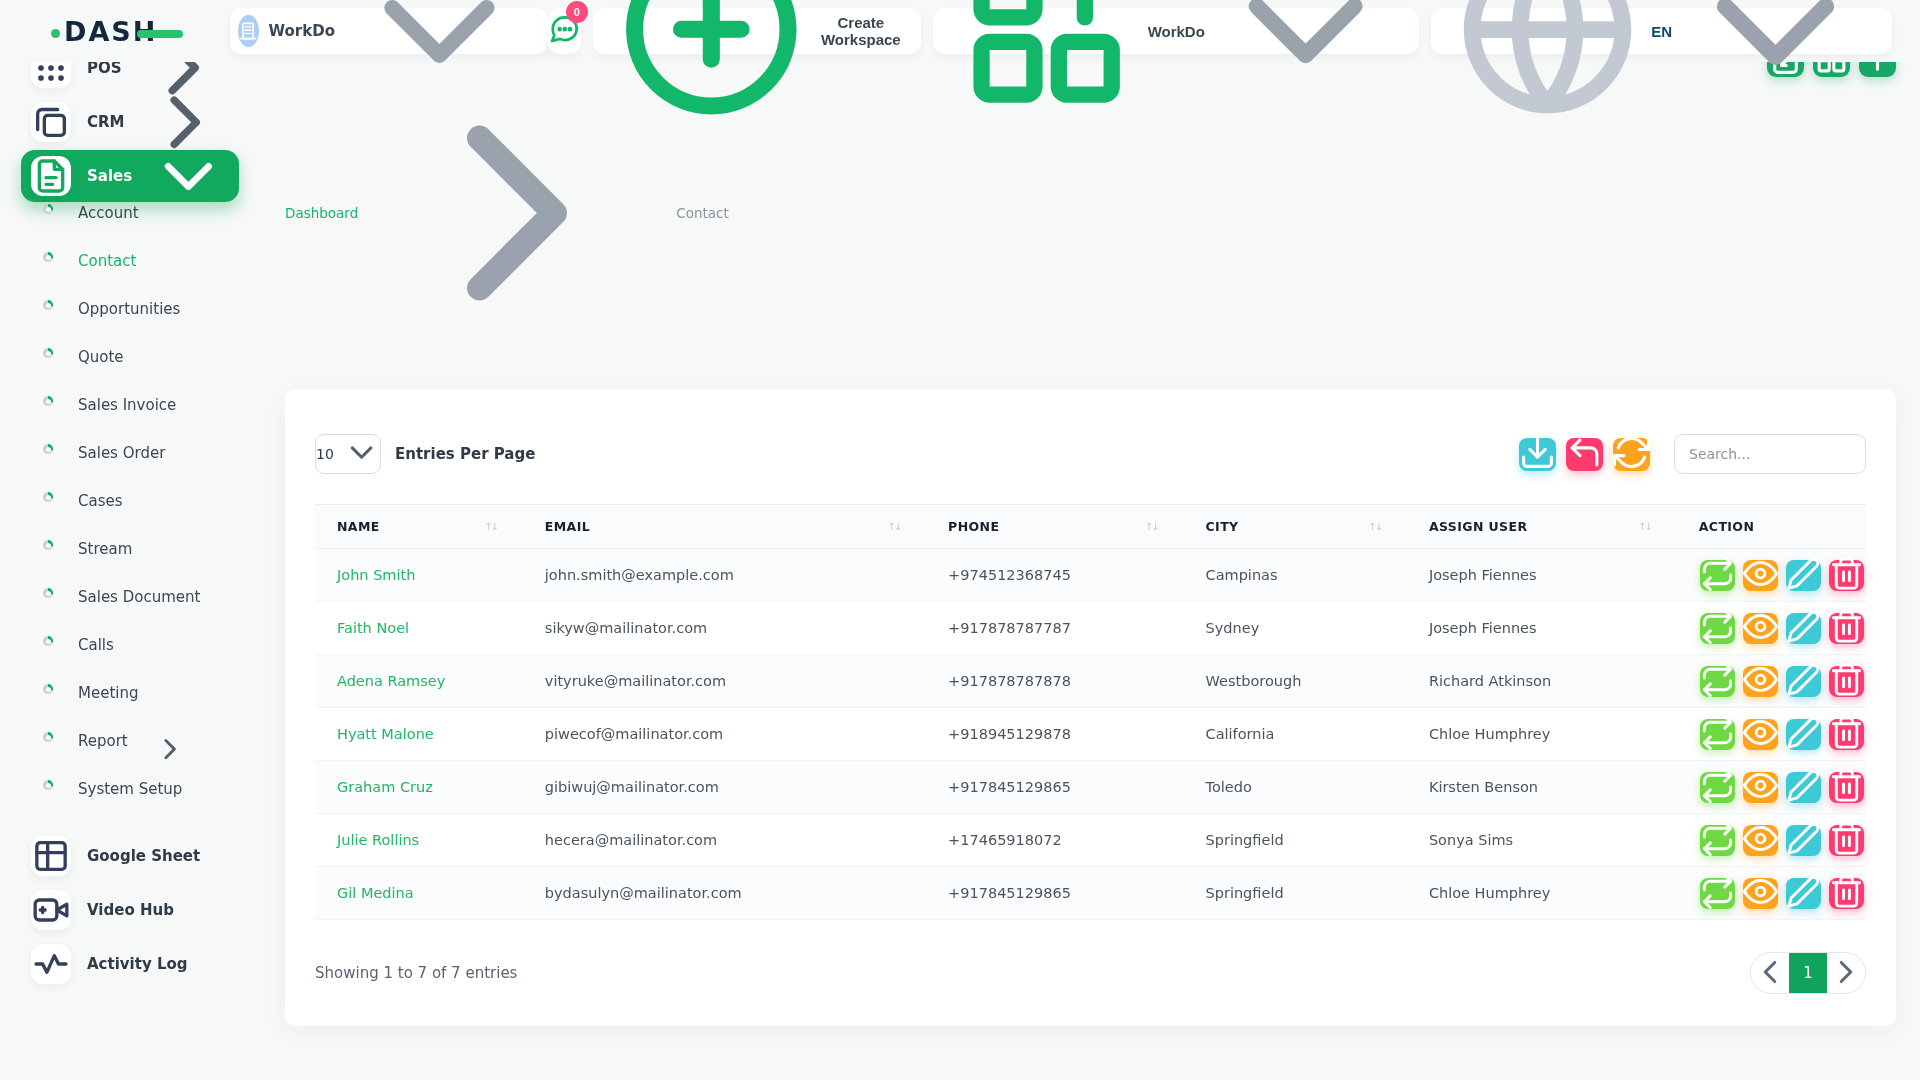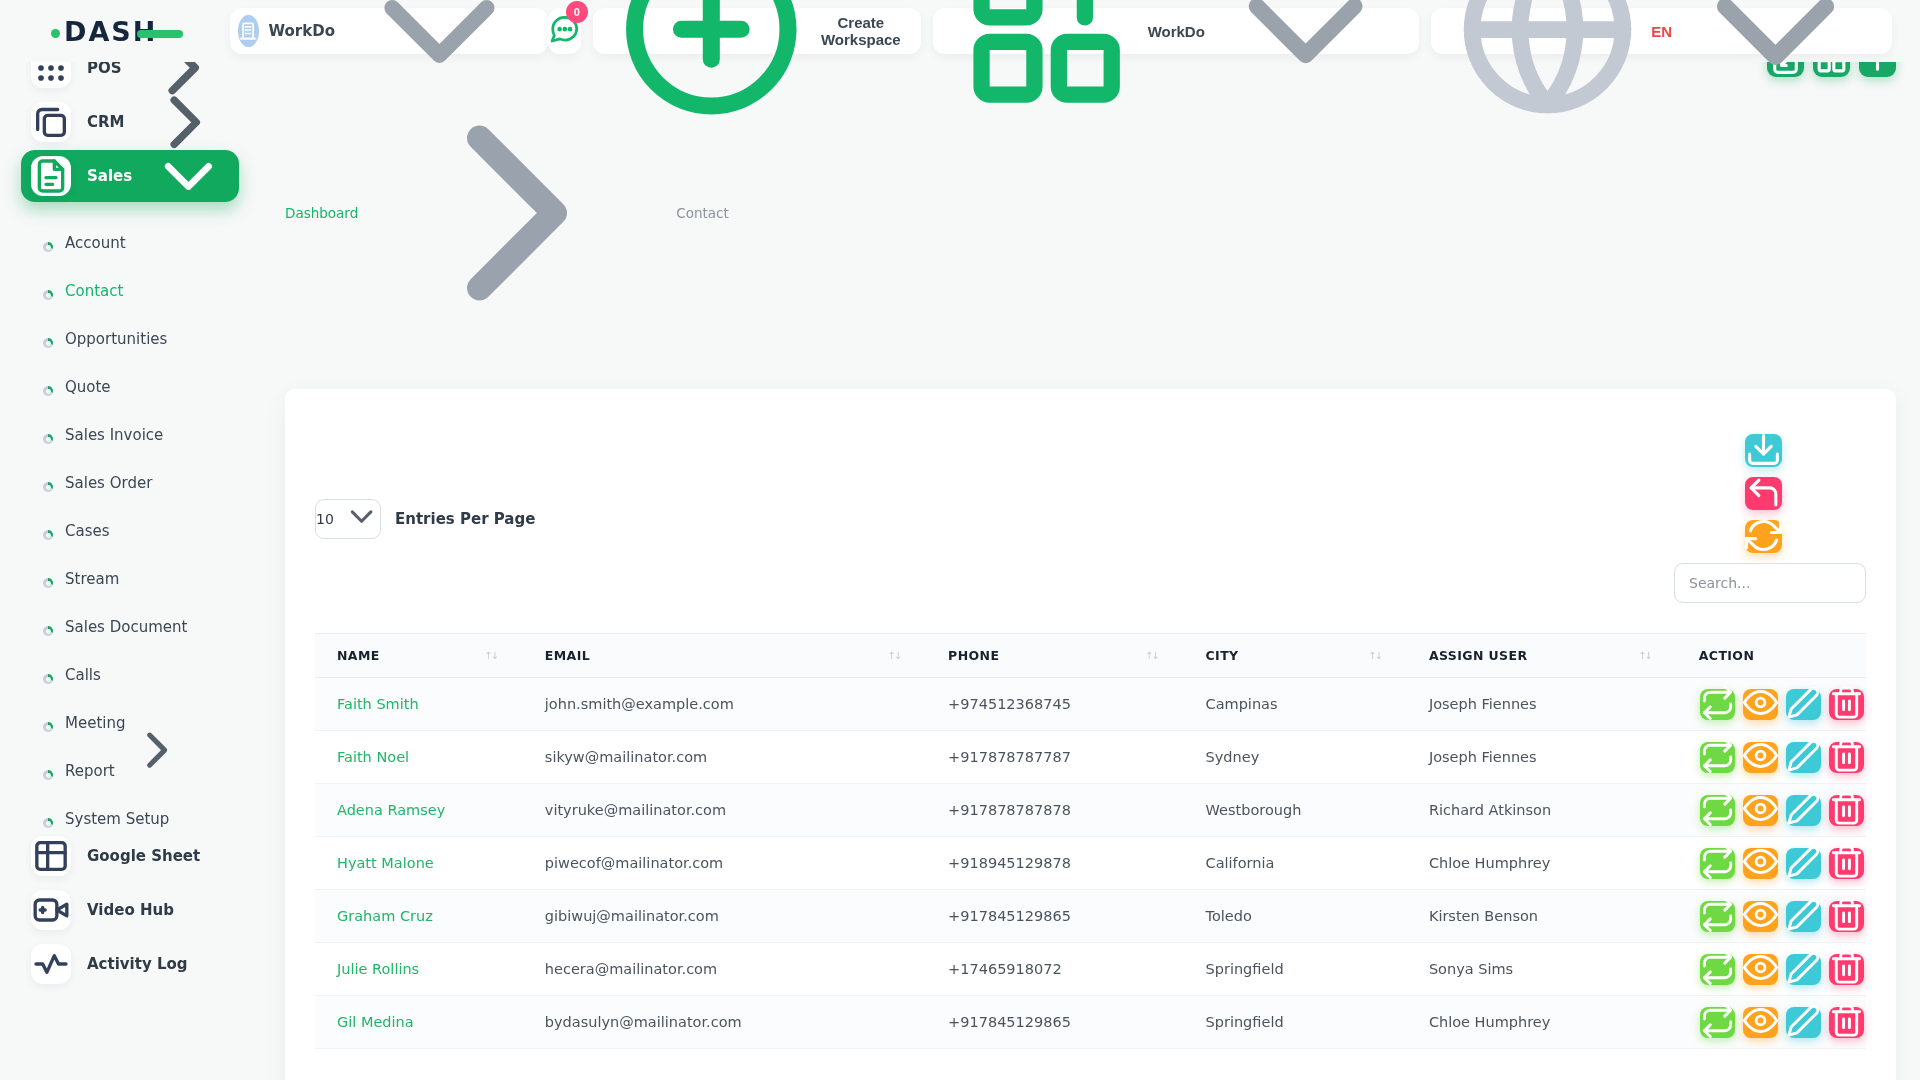--- a/index.html
+++ b/index.html
@@ -33,39 +33,39 @@
   .icon-btn svg { width:21px; height:21px; }
   .badge { position:absolute; top:-7px; right:-7px; min-width:22px; height:22px;
     background:#ff4a7d; color:#fff; font-size:11px; font-weight:700; border-radius:50%;
     display:flex; align-items:center; justify-content:center; }
   .pill-btn { height:46px; background:#fff; border:none; border-radius:12px;
     display:flex; align-items:center; gap:3px; padding:0 16px; cursor:pointer;
     box-shadow:0 4px 10px rgba(40,50,60,.05); font-size:15px; font-weight:600; color:#3a4752; }
   .pill-btn svg { width:19px; height:19px; }
   .green-ic { color:#12b76a; }
   .gray-ic { color:#c3c9d2; }
-  .green-txt { color:#ef4444; }
+  .green-txt { color:#0c4a6e; }
 
   
   .sidebar { position:fixed; top:62px; left:0; bottom:0; width:260px; overflow:hidden; z-index:5; }
   .sidebar-inner { margin-top:-22px; padding:0 21px; }
   .side-item { display:flex; align-items:center; gap:16px; height:52px; margin:2px 0;
     padding:0 10px; border-radius:14px; cursor:pointer; }
   .side-item .ibox { width:40px; height:40px; border-radius:12px; background:#fff;
     box-shadow:0 3px 8px rgba(40,50,60,.06); display:flex; align-items:center;
     justify-content:center; color:#33405b; flex:0 0 auto; }
   .side-item .ibox svg { width:19px; height:19px; }
   .side-item .s-lbl { font-size:15px; font-weight:600; color:#2f3b47; flex:1; }
   .side-item .s-chev { color:#55606b; display:flex; }
   .side-item .s-chev svg { width:15px; height:15px; }
   .side-item.active { background:#10a95e;
     box-shadow:0 8px 16px rgba(16,169,94,.35); }
   .side-item.active .s-lbl, .side-item.active .s-chev { color:#fff; }
   .side-item.active .ibox { color:#10a95e; }
-  .sub-item { display:flex; align-items:flex-end; gap:12px; height:48px;
+  .sub-item { display:flex; align-items:flex-start; gap:25px; height:48px;
     padding-left:22px; cursor:pointer; }
   .bullet { width:10px; height:10px; border-radius:50%; position:relative; flex:0 0 auto;
     background:conic-gradient(#10a95e 0 110deg,#c7ced6 110deg 360deg); }
   .bullet::after { content:""; position:absolute; inset:2.5px; border-radius:50%; background:#f7f8f8; }
   .sub-item .s-lbl { font-size:15px; color:#3b4754; font-weight:400; flex:1; }
   .sub-item.active .s-lbl { color:#12b76a; }
   .sub-item .s-chev { color:#55606b; display:flex; margin-right:52px; }
   .sub-item .s-chev svg { width:15px; height:15px; }
 
   
@@ -84,21 +84,21 @@
   .sq-btn svg { width:17px; height:17px; }
 
   .card { margin-top:26px; background:#fff; border-radius:10px;
     box-shadow:0 6px 24px rgba(40,50,60,.05); padding:45px 30px 32px 30px; }
   .controls { display:flex; align-items:center; }
   .select-box { width:66px; height:40px; border:1px solid #d9dee3; border-radius:9px;
     display:flex; align-items:center; justify-content:center; gap:9px; font-size:14px;
     color:#2f3b47; cursor:pointer; background:#fff; }
   .select-box svg { width:13px; height:13px; color:#55606b; }
   .entries-lbl { margin-left:14px; font-size:15px; font-weight:600; color:#2f3b47; }
-  .controls-right { margin-left:auto; display:flex; align-items:center; gap:10px;flex-direction:column; }
+  .controls-right { margin-left:auto; display:flex; align-items:center; gap:10px; }
   .ctl-btn { width:37px; height:33px; border:none; border-radius:8px; color:#fff;
     display:flex; align-items:center; justify-content:center; cursor:pointer; }
   .ctl-btn svg { width:15px; height:15px; }
   .ctl-cyan { background:#3ec9d6; box-shadow:0 4px 9px rgba(62,201,214,.35); }
   .ctl-pink { background:#ff3a6e; box-shadow:0 4px 9px rgba(255,58,110,.3); }
   .ctl-orange { background:#ffa21d; box-shadow:0 4px 9px rgba(255,162,29,.35); }
   .search { margin-left:14px; width:192px; height:40px; border:1px solid #d9dee3;
     border-radius:9px; padding:0 14px; font-size:14px; color:#3a4752; outline:none;
     font-family:inherit; background:#fff; }
   .search::placeholder { color:#8a939d; }
@@ -457,21 +457,21 @@
             </th>
             <th>
               <span class="th-wrap">
                 <span>ACTION</span>
               </span>
             </th>
           </tr>
         </thead>
       <tbody id="table-body">
           <tr>
-            <td class="name"><a>Faith Smith</a></td>
+            <td class="name"><a>John Smith</a></td>
             <td>john.smith@example.com</td>
             <td>+974512368745</td>
             <td>Campinas</td>
             <td>Joseph Fiennes</td>
             <td class="action">
               <span class="act-wrap">
                 <button class="act act-convert">
                   <span><svg viewBox="0 0 24 24" fill="none" stroke="currentColor" stroke-width="2" stroke-linecap="round" stroke-linejoin="round" style="width:100%;height:100%">
                       <path d="M17 1l4 4-4 4"></path>
                       <path d="M3 11V9a4 4 0 0 1 4-4h14"></path>

